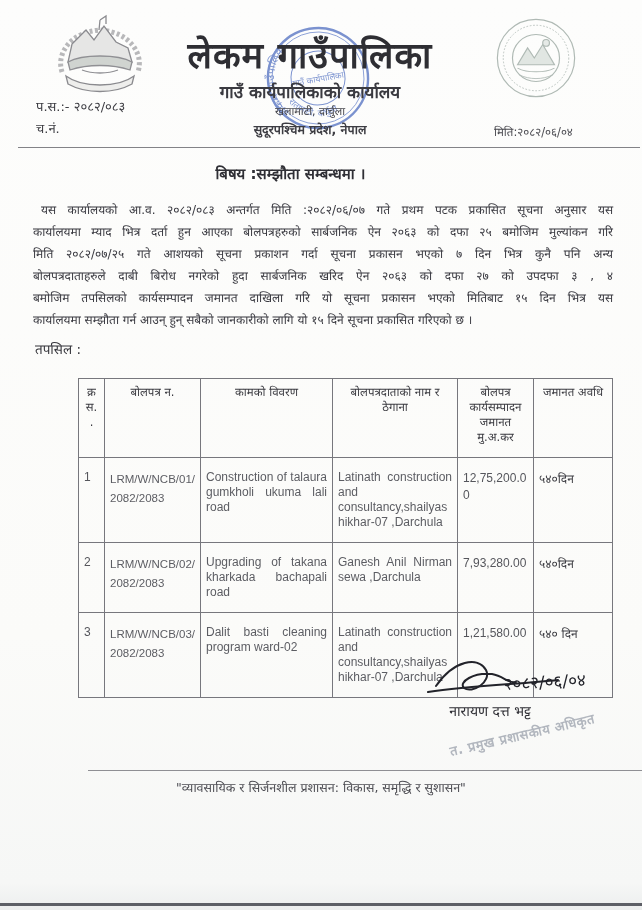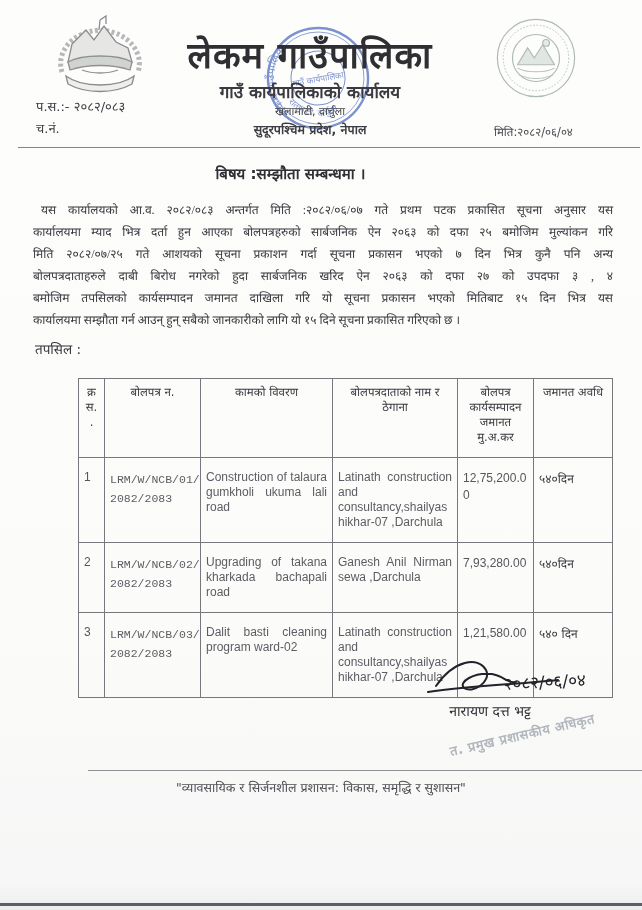--- a/index.html
+++ b/index.html
@@ -15,31 +15,31 @@
   .office-line{left:170px;top:80px;width:280px;text-align:center;font-size:17px;font-weight:bold;color:#3a3a40;}
   .addr-line{left:170px;top:103px;width:280px;text-align:center;font-size:11px;color:#44444a;}
   .prov-line{left:170px;top:121px;width:280px;text-align:center;font-size:12.5px;font-weight:bold;color:#3d3d43;}
   .ref-no{left:36px;top:97px;font-size:13px;color:#3c3c42;}
   .ch-no{left:36px;top:119px;font-size:13px;color:#3c3c42;}
   .date-line{left:494px;top:124px;font-size:11.5px;color:#4a4a50;}
   .hr-top{left:18px;top:147px;width:622px;height:0;border-top:1.6px solid #5a5a60;opacity:.75;}
   
   .subject{left:0;top:163px;width:581px;text-align:center;font-size:15px;font-weight:bold;color:#2f2f35;}
   .body-block{left:33px;top:199px;width:580px;font-size:12px;color:#393940;}
-  .body-line{line-height:22px;text-align:justify;text-align-last:justify;white-space:normal;font-family:Liberation Serif, serif;}
+  .body-line{line-height:22px;text-align:justify;text-align-last:justify;white-space:normal;}
   .body-line.first{text-indent:8px;}
   .body-line.last{text-align-last:left;}
   .tapsil{left:35px;top:340px;font-size:13.5px;color:#35353b;}
   
   table.bids{position:absolute;left:78px;top:378px;width:534px;border-collapse:collapse;table-layout:fixed;}
   table.bids th,table.bids td{border:1px solid #77777d;vertical-align:top;padding:12px 5px;
     font-weight:normal;overflow:hidden;}
   table.bids th{font-size:11.5px;text-align:center;color:#3a3a40;white-space:pre-line;line-height:15px;padding-top:6px;}
   td.c-sn{font-size:12px;color:#55565c;font-family:"Liberation Sans",sans-serif;padding-top:12px;}
-  td.c-bid{font-size:11.5px;color:#5c5d63;font-family:Liberation Mono, monospace;white-space:pre-line;line-height:19px;padding-top:12px;}
+  td.c-bid{font-size:11.5px;color:#5c5d63;font-family:Liberation Sans, sans-serif;white-space:pre-line;line-height:19px;padding-top:12px;}
   td.c-work{font-size:12px;color:#5c5d63;font-family:"Liberation Sans",sans-serif;text-align:justify;line-height:15px;padding-top:14px;}
   td.c-bidder{font-size:12px;color:#5c5d63;font-family:"Liberation Sans",sans-serif;text-align:justify;line-height:15px;padding-top:12px;}
   td.c-amt{font-size:12px;color:#55565c;font-family:"Liberation Sans",sans-serif;overflow-wrap:anywhere;line-height:17px;padding-top:14px;}
   td.c-days{font-size:12px;color:#3c3c42;padding-top:12px;margin-left:12px;}
   tr.hrow{height:70px;} tr.r1{height:84px;} tr.r2{height:56px;} tr.r3{height:56px;}
   
   .sig-svg{left:420px;top:650px;}
   .sig-name{left:380px;top:701px;width:220px;text-align:center;font-size:14px;color:#2f2f35;}
   .sig-title{left:372px;top:719px;width:236px;text-align:center;font-size:13px;color:#33333a;}
   .gray-stamp{left:452px;top:742px;width:230px;font-size:13px;font-weight:bold;color:#9aa0ab;

